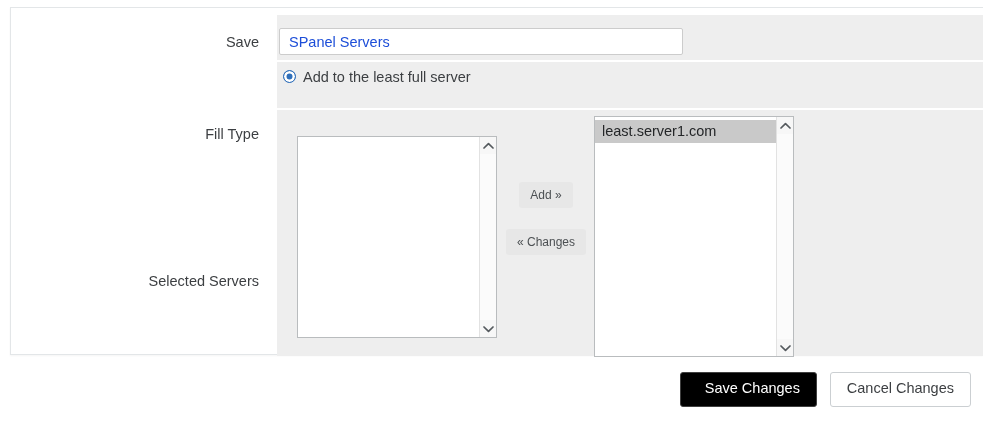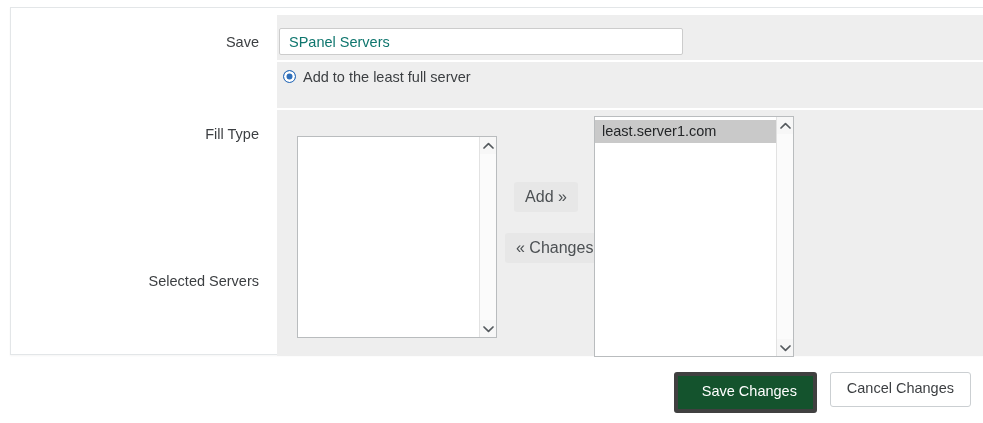--- a/index.html
+++ b/index.html
@@ -71,21 +71,21 @@
     top: 13px;
     width: 404px;
     height: 27px;
     box-sizing: border-box;
     border: 1px solid #cccccc;
     background: #ffffff;
     border-radius: 2px;
     padding: 0 9px;
     font-family: "Liberation Sans", sans-serif;
     font-size: 14.5px;
-    color: #0f766e;
+    color: #1d4ed8;
     line-height: 25px;
     outline: none;
   }
 
   
   .radio-group {
     position: absolute;
     left: 6px;
     top: 5px;
   }
@@ -192,21 +192,21 @@
     width: 82px;
     text-align: center;
   }
   .btn-transfer {
     display: inline-block;
     background: #e7e7e7;
     border: none;
     border-radius: 3px;
     color: #4c5053;
     font-family: "Liberation Sans", sans-serif;
-    font-size: 16px;
+    font-size: 12px;
     padding: 6px 11px;
     margin-bottom: 21px;
     cursor: pointer;
     white-space: nowrap;
   }
 
   
   .footer {
     position: absolute;
     left: 0;
@@ -222,22 +222,22 @@
     font-family: "Liberation Sans", sans-serif;
     font-size: 14.5px;
     padding: 8px 16px 9px 16px;
     border-radius: 3px;
     cursor: pointer;
     box-sizing: border-box;
     line-height: 1.1;
     vertical-align: top;
   }
   .btn-primary {
-    background: #14532d;
-    border: 4px solid #404040;
+    background: #000000;
+    border: 1px solid #404040;
     color: #ffffff;
     padding-left: 24px;
   }
   .btn-default {
     background: #ffffff;
     border: 1px solid #cbcfd2;
     color: #3c3f42;
     margin-left: 9px;
   }
 </style>

